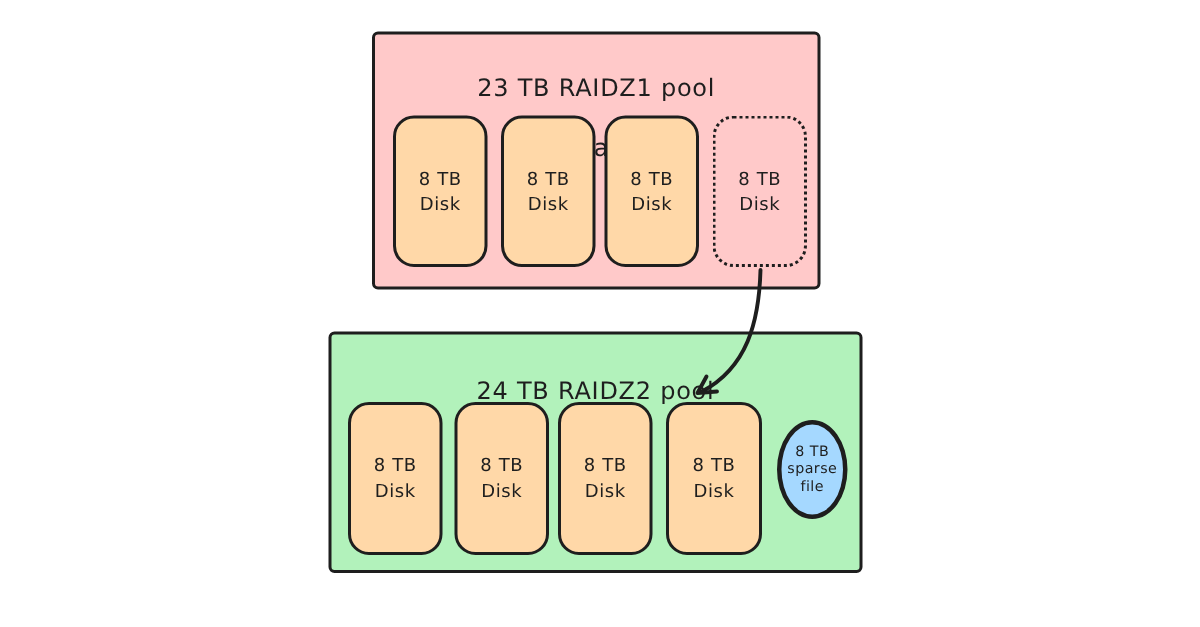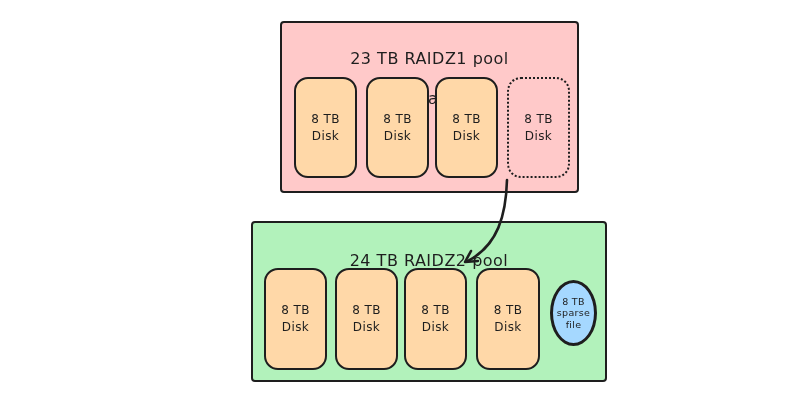--- a/index.html
+++ b/index.html
@@ -10,21 +10,20 @@
     color: #1e1e1e;
     overflow: hidden;
   }
   .canvas { position: relative; width: 800px; height: 418px; }
 
   .pool {
     position: absolute;
     box-sizing: border-box;
     border: 2px solid #1e1e1e;
     border-radius: 4px;
-    margin-left: 32px;
   }
   .pool-title {
     position: absolute; left: 0; right: 0;
     text-align: center;
     font-size: 16px; line-height: 20px;
     letter-spacing: 0.5px;
     color: #1e1e1e;
     white-space: pre-line;
   }
   .disk {

